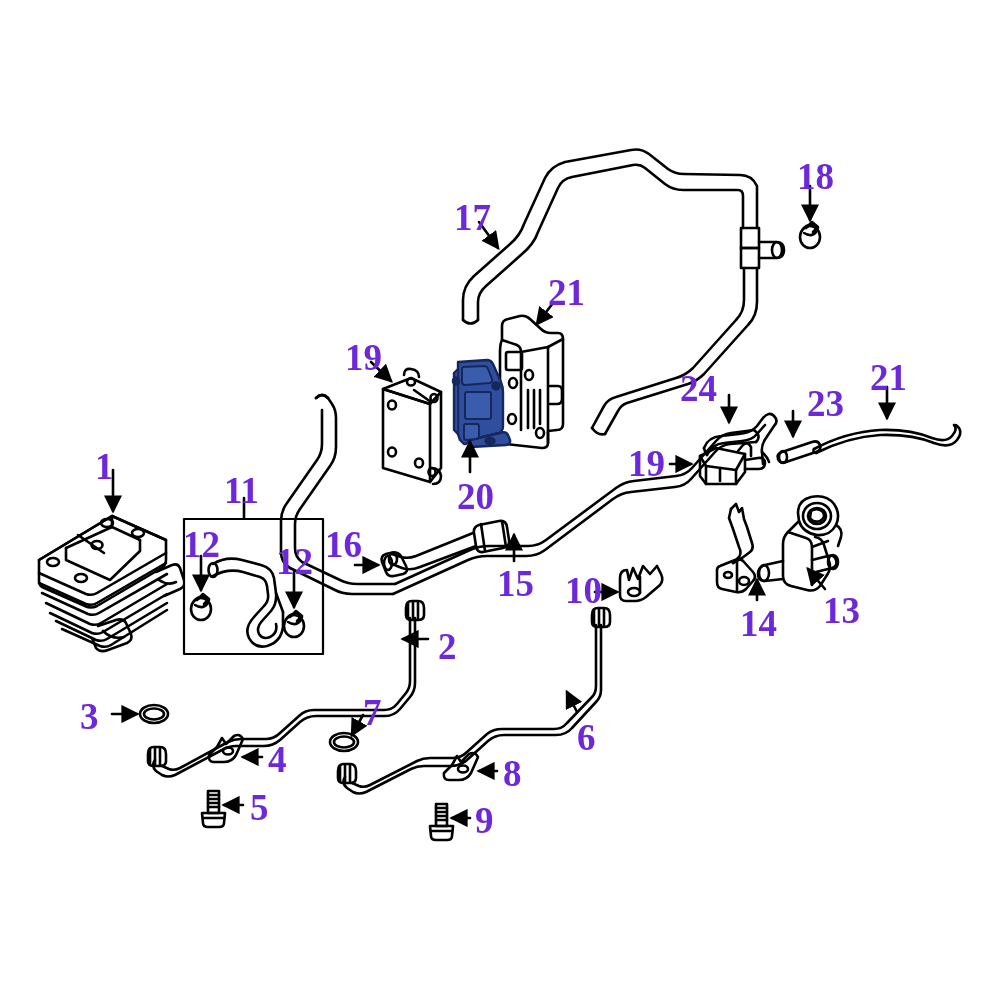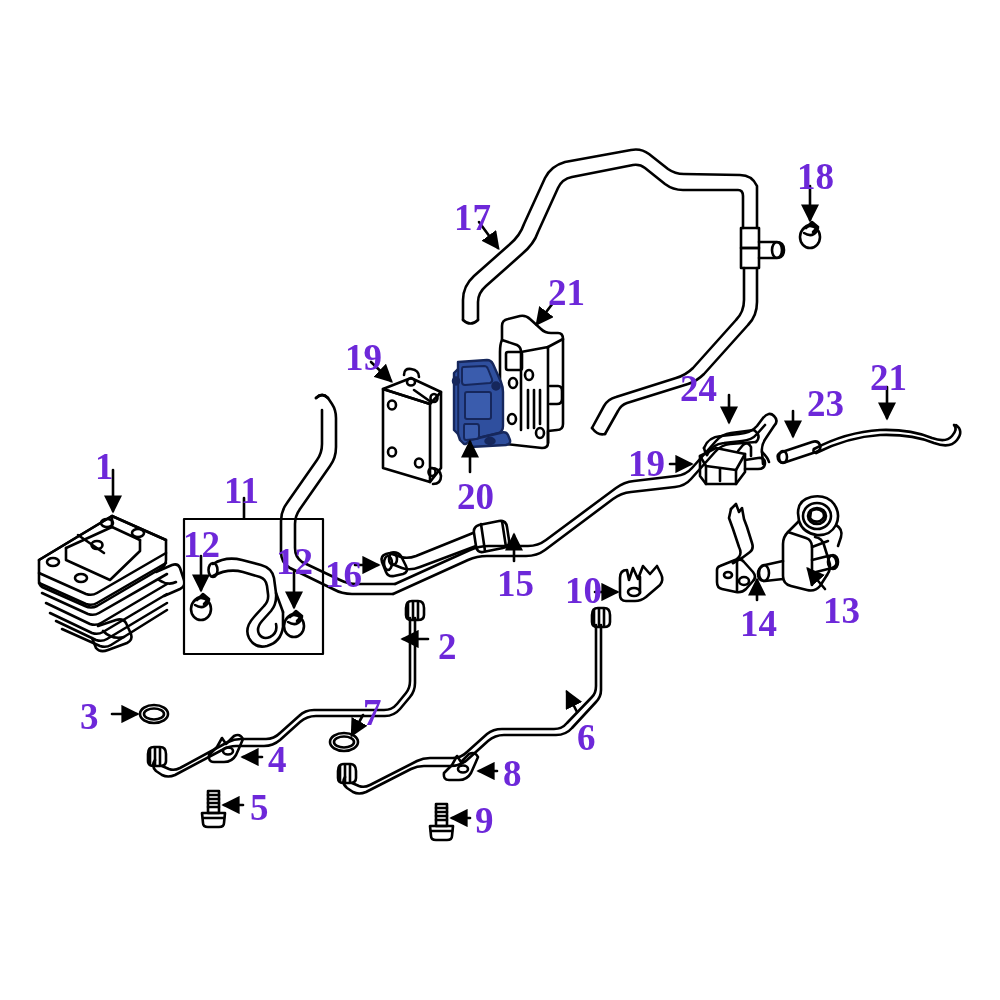--- a/index.html
+++ b/index.html
@@ -352,21 +352,21 @@
   <div class="callout-label" style="left:363px; top:694px;">7</div>
   <div class="callout-label" style="left:503px; top:755px;">8</div>
   <div class="callout-label" style="left:475px; top:802px;">9</div>
   <div class="callout-label" style="left:565px; top:572px;">10</div>
   <div class="callout-label" style="left:224px; top:472px;">11</div>
   <div class="callout-label" style="left:183px; top:526px;">12</div>
   <div class="callout-label" style="left:276px; top:543px;">12</div>
   <div class="callout-label" style="left:823px; top:592px;">13</div>
   <div class="callout-label" style="left:740px; top:605px;">14</div>
   <div class="callout-label" style="left:497px; top:565px;">15</div>
-  <div class="callout-label" style="left:325px; top:556px;">16</div>
+  <div class="callout-label" style="left:325px; top:526px;">16</div>
   <div class="callout-label" style="left:454px; top:199px;">17</div>
   <div class="callout-label" style="left:797px; top:158px;">18</div>
   <div class="callout-label" style="left:345px; top:339px;">19</div>
   <div class="callout-label" style="left:457px; top:478px;">20</div>
   <div class="callout-label" style="left:548px; top:274px;">21</div>
   <div class="callout-label" style="left:628px; top:445px;">19</div>
   <div class="callout-label" style="left:779px; top:385px;margin-left:28px;">23</div>
   <div class="callout-label" style="left:680px; top:370px;">24</div>
   <div class="callout-label" style="left:870px; top:359px;">21</div>
 

